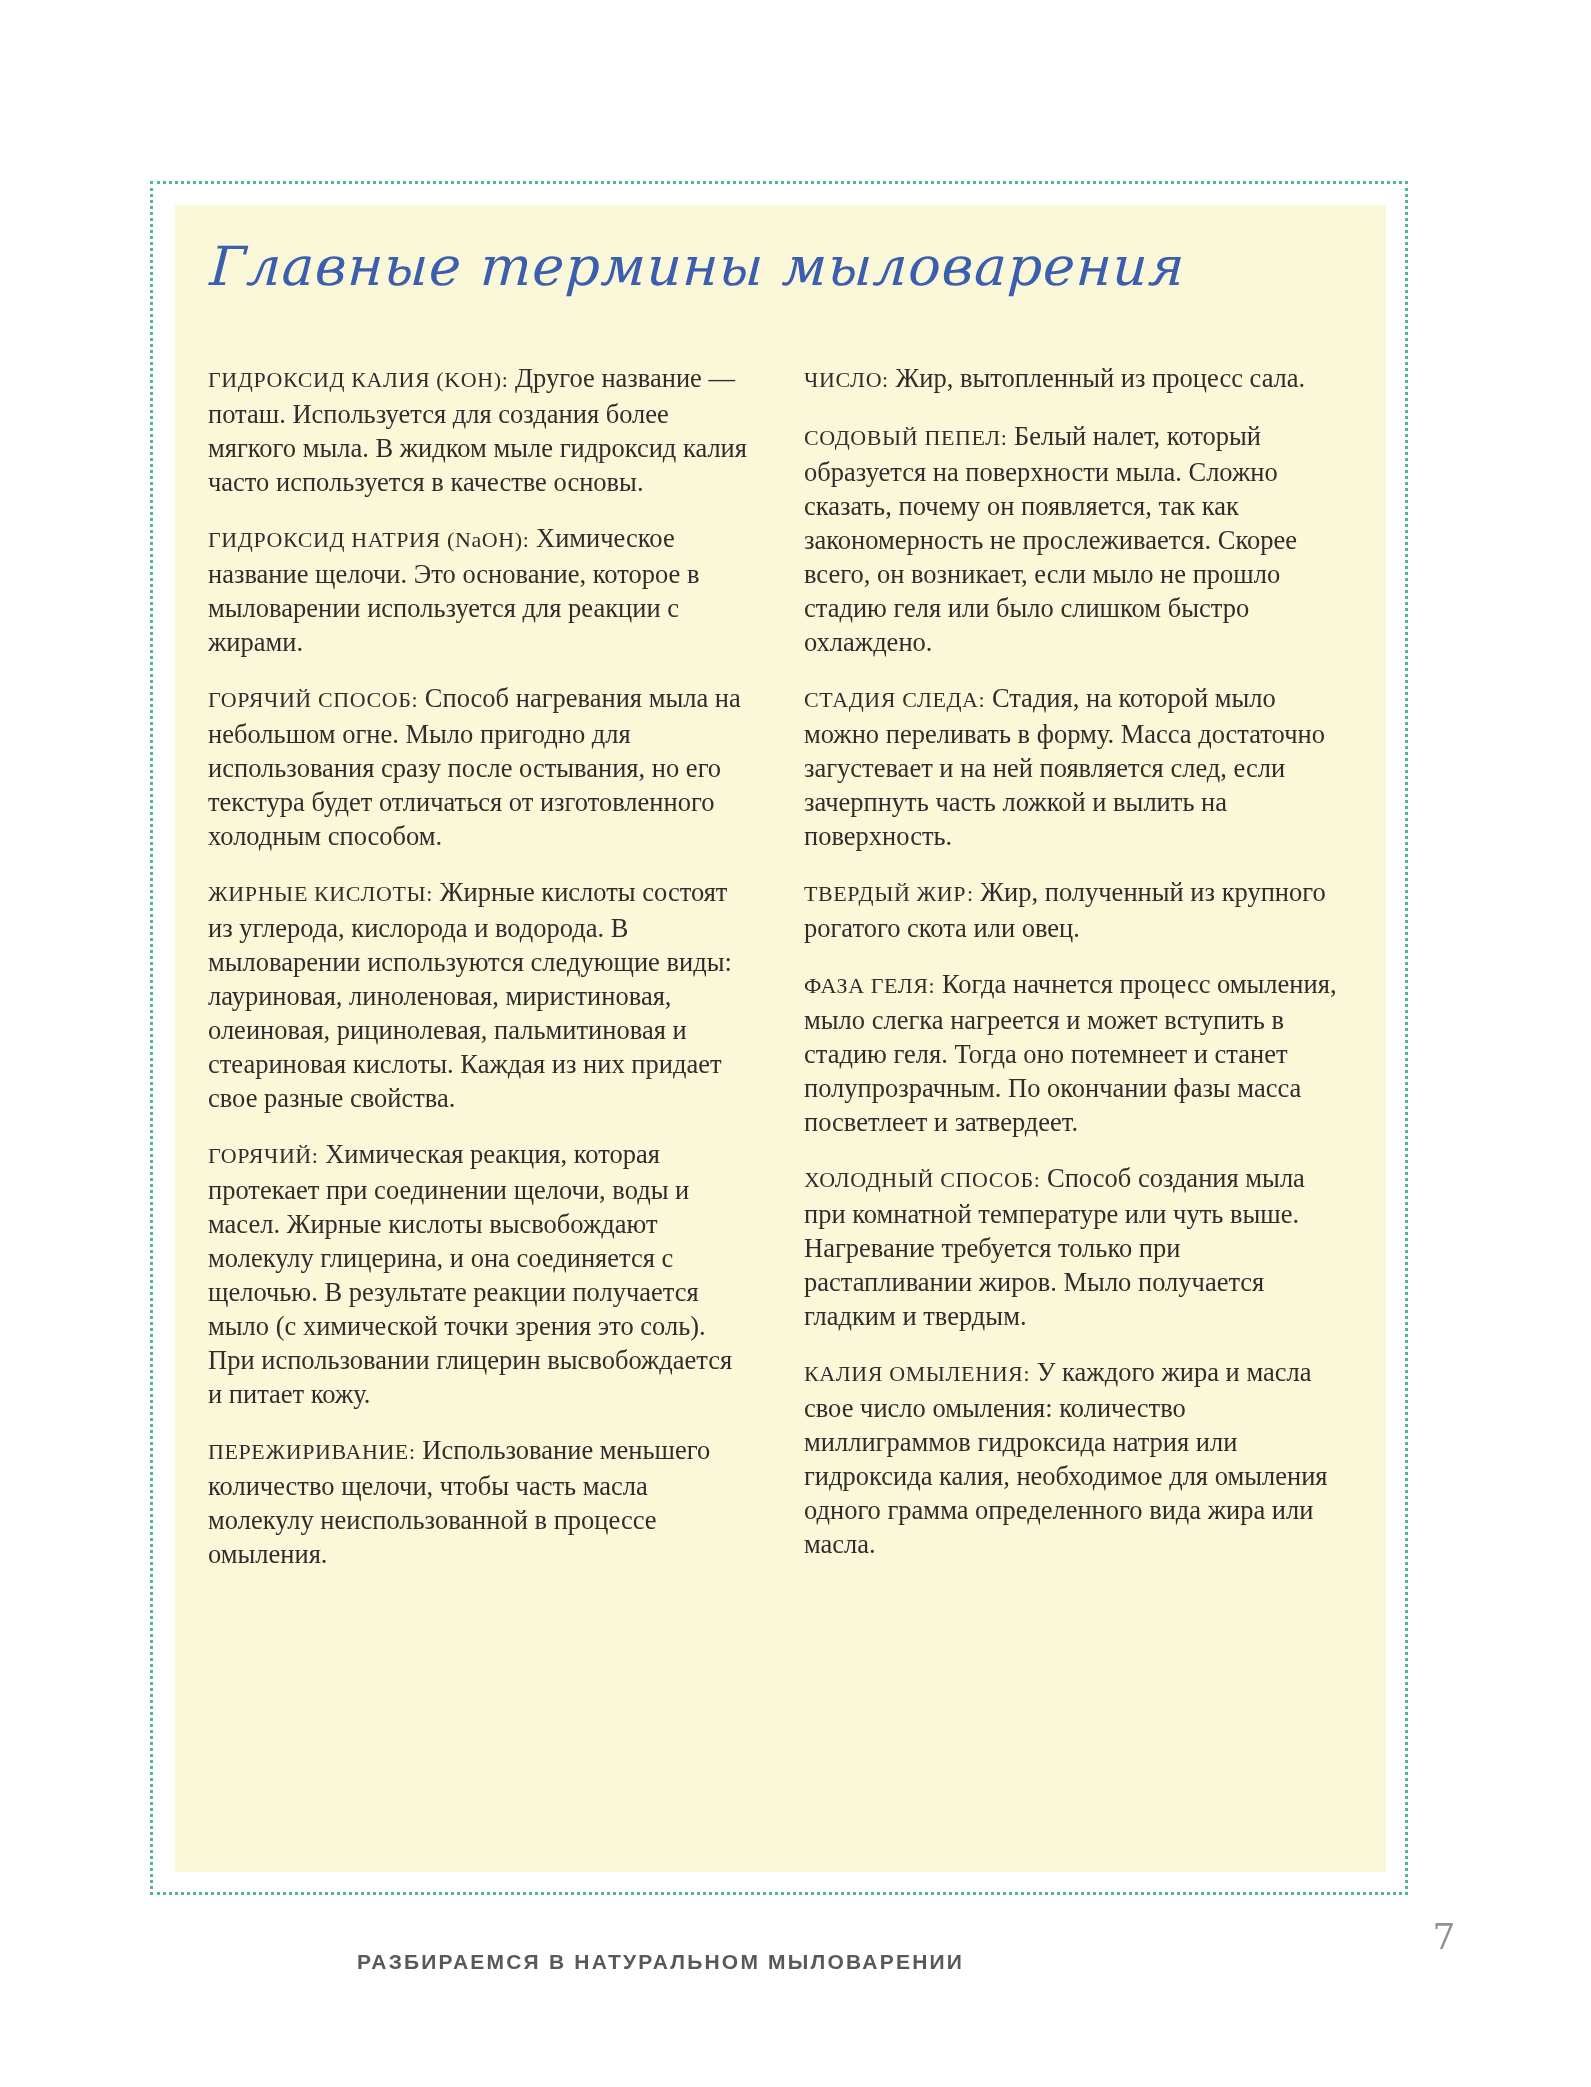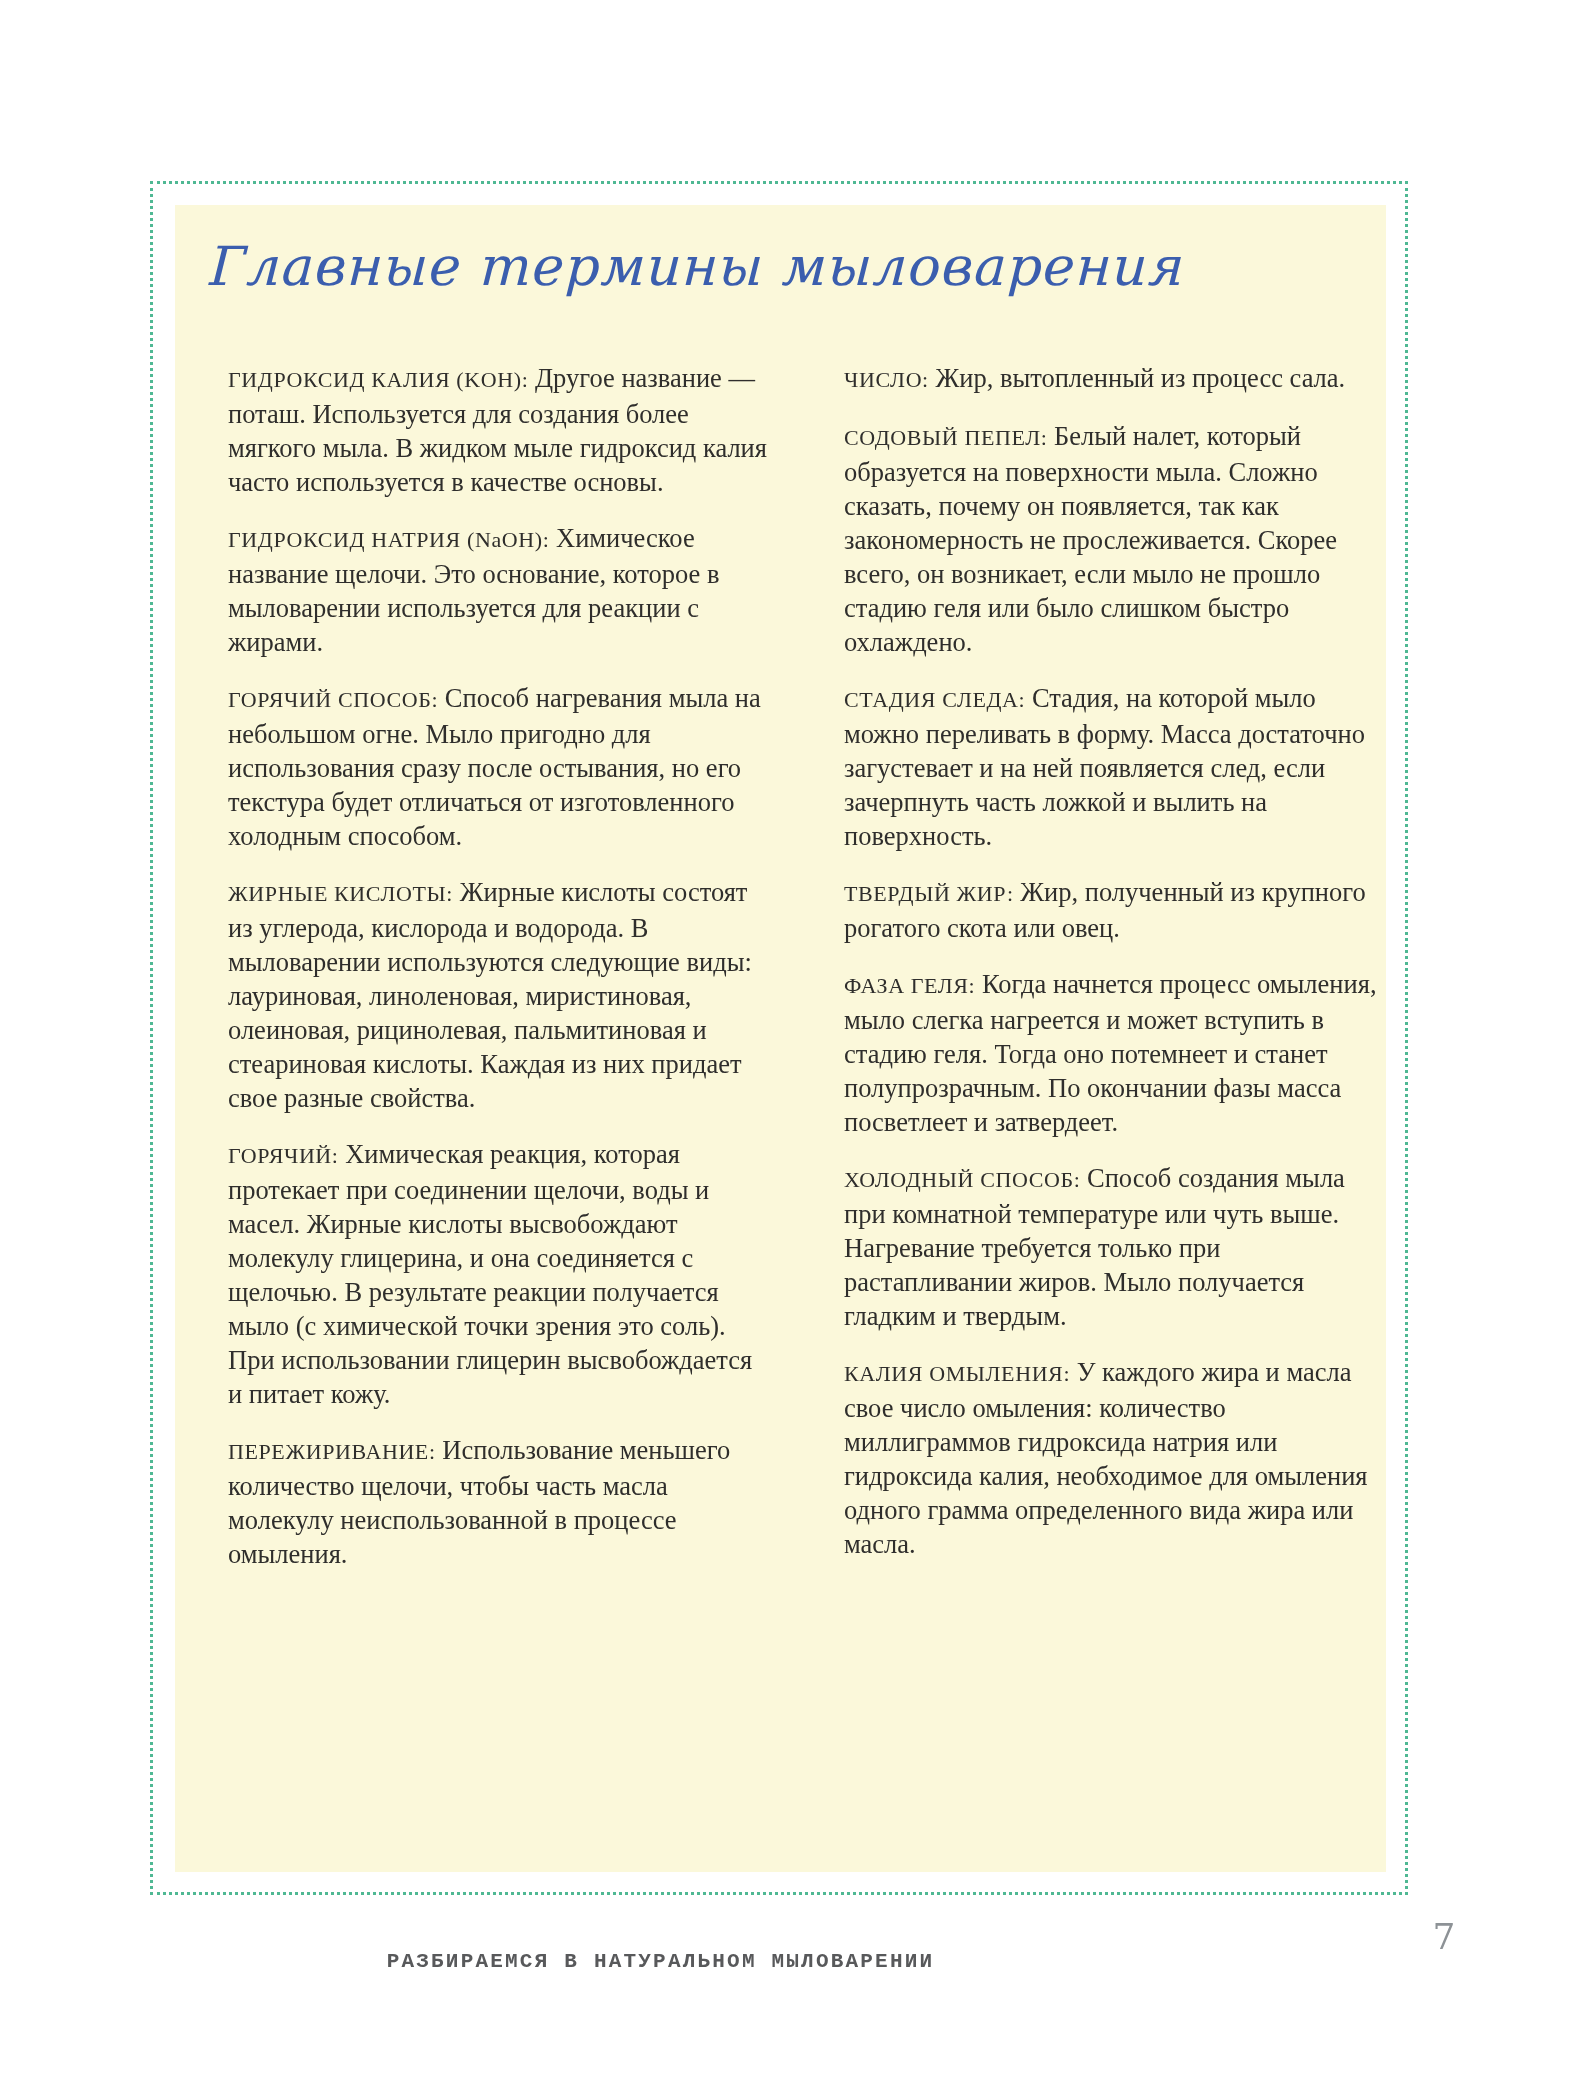--- a/index.html
+++ b/index.html
@@ -45,41 +45,40 @@
     transform: skewX(-3deg);
     transform-origin: left bottom;
   }
   .columns {
     display: flex;
     gap: 56px;
   }
   .column {
     width: 540px;
     flex: 0 0 540px;
-    margin-left: 20px;
   }
   .para {
     font-size: 26.5px;
     line-height: 34px;
     color: #2f2e2c;
     margin: 0 0 22px 0;
     text-align: left;
   }
   .term {
     font-size: 22px;
     letter-spacing: 0.6px;
     color: #2f2e2c;
   }
   .footer-title {
     position: absolute;
     left: 0;
     top: 1950px;
     width: 1321px;
     text-align: center;
-    font-family: Liberation Mono, monospace;
+    font-family: Liberation Sans, sans-serif;
     font-weight: bold;
     font-size: 21px;
     letter-spacing: 2.2px;
     color: #58595b;
   }
   .page-number {
     position: absolute;
     left: 1408px;
     top: 1916px;
     width: 72px;

